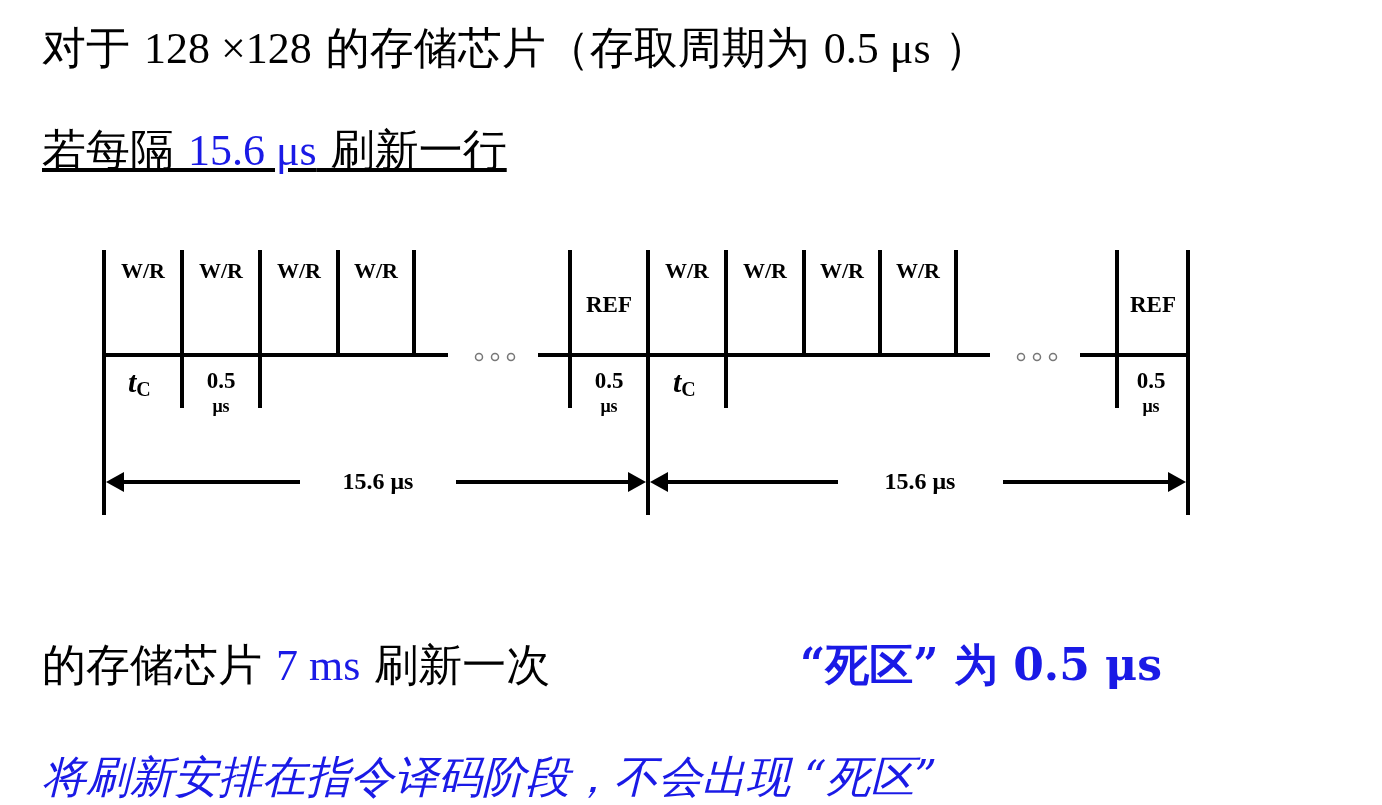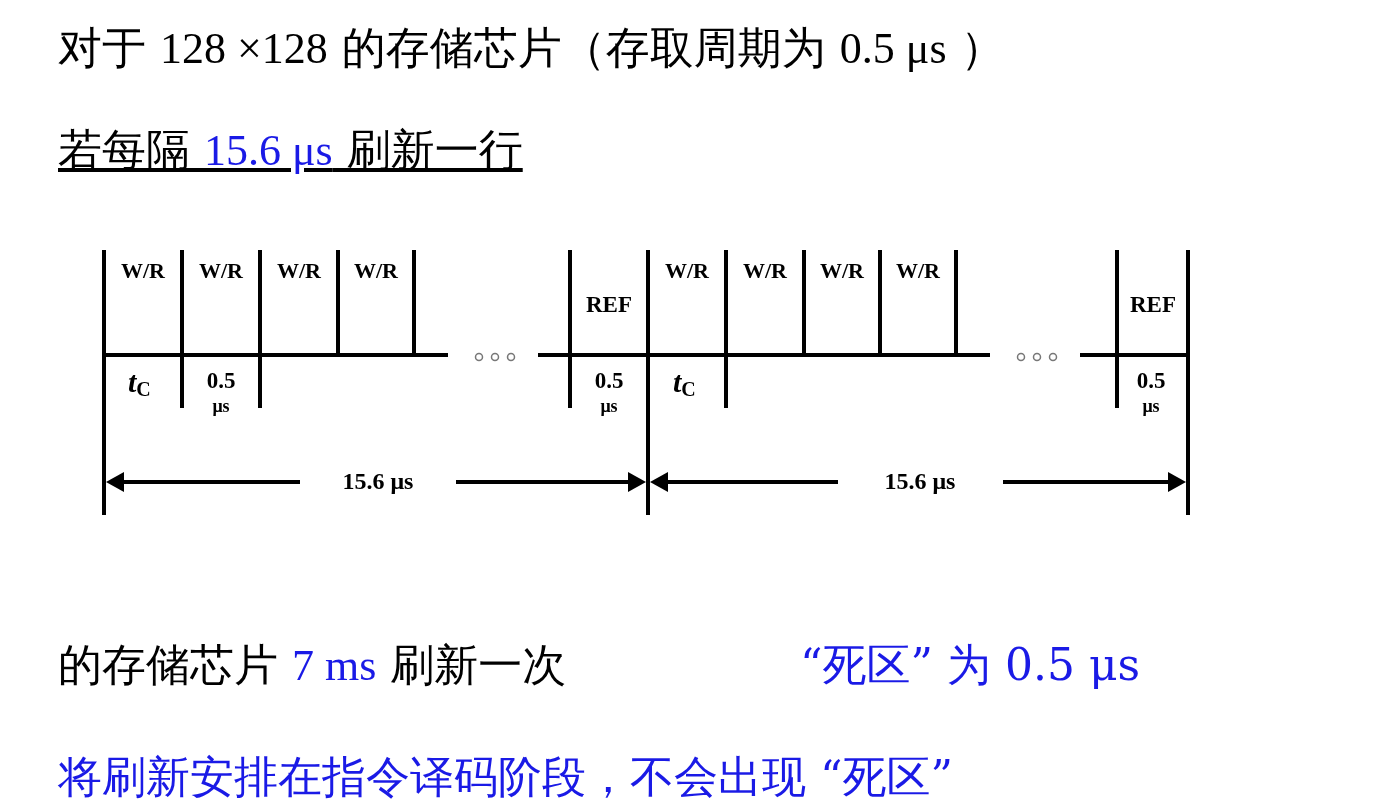--- a/index.html
+++ b/index.html
@@ -1,18 +1,18 @@
 <!DOCTYPE html>
 <html><head>
   <meta charset="utf-8">
   <style>
     html, body { margin: 0; padding: 0; background: #ffffff; }
     body { width: 1382px; height: 805px; position: relative; overflow: hidden; }
     .line-text {
-      position: absolute; left: 58px;
+      position: absolute; left: 42px;
       font-family: "DejaVu Serif", "Liberation Serif", serif;
       font-size: 44px; color: #000; white-space: nowrap; line-height: 1;
     }
     .blue { color: #1a1ae6; }
     .serif { font-family: "Liberation Serif", "DejaVu Serif", serif; }
     svg { position: absolute; left: 0; top: 0; }
     .dtext { font-family: "Liberation Serif", serif; font-weight: bold; fill: #000; }
   </style>
 </head>
 <body>
@@ -89,19 +89,19 @@
   <text class="dtext" font-size="23" x="1151" y="388" text-anchor="middle">0.5</text>
   <text class="dtext" font-size="18" x="1151" y="412" text-anchor="middle">μs</text>
 
   <text class="dtext" font-size="24" x="378" y="489" text-anchor="middle">15.6  μs</text>
   <text class="dtext" font-size="24" x="920" y="489" text-anchor="middle">15.6  μs</text>
 </svg>
 
 <div class="line-text" style="top:643px;">
   <span>的存储芯片 </span><span class="serif blue">7 ms</span><span> 刷新一次</span>
 </div>
-<div class="line-text blue" style="top:643px; left:800px;">
+<div class="line-text blue" style="top:643px; left:800px;font-weight:bold;">
   <span>“死区” 为 0.5 μs</span>
 </div>
 
-<div class="line-text blue" style="top:755px;">
+<div class="line-text blue" style="top:755px;font-style:italic;">
   <span>将刷新安排在指令译码阶段，不会出现 “死区”</span>
 </div>
 
 </body></html>

